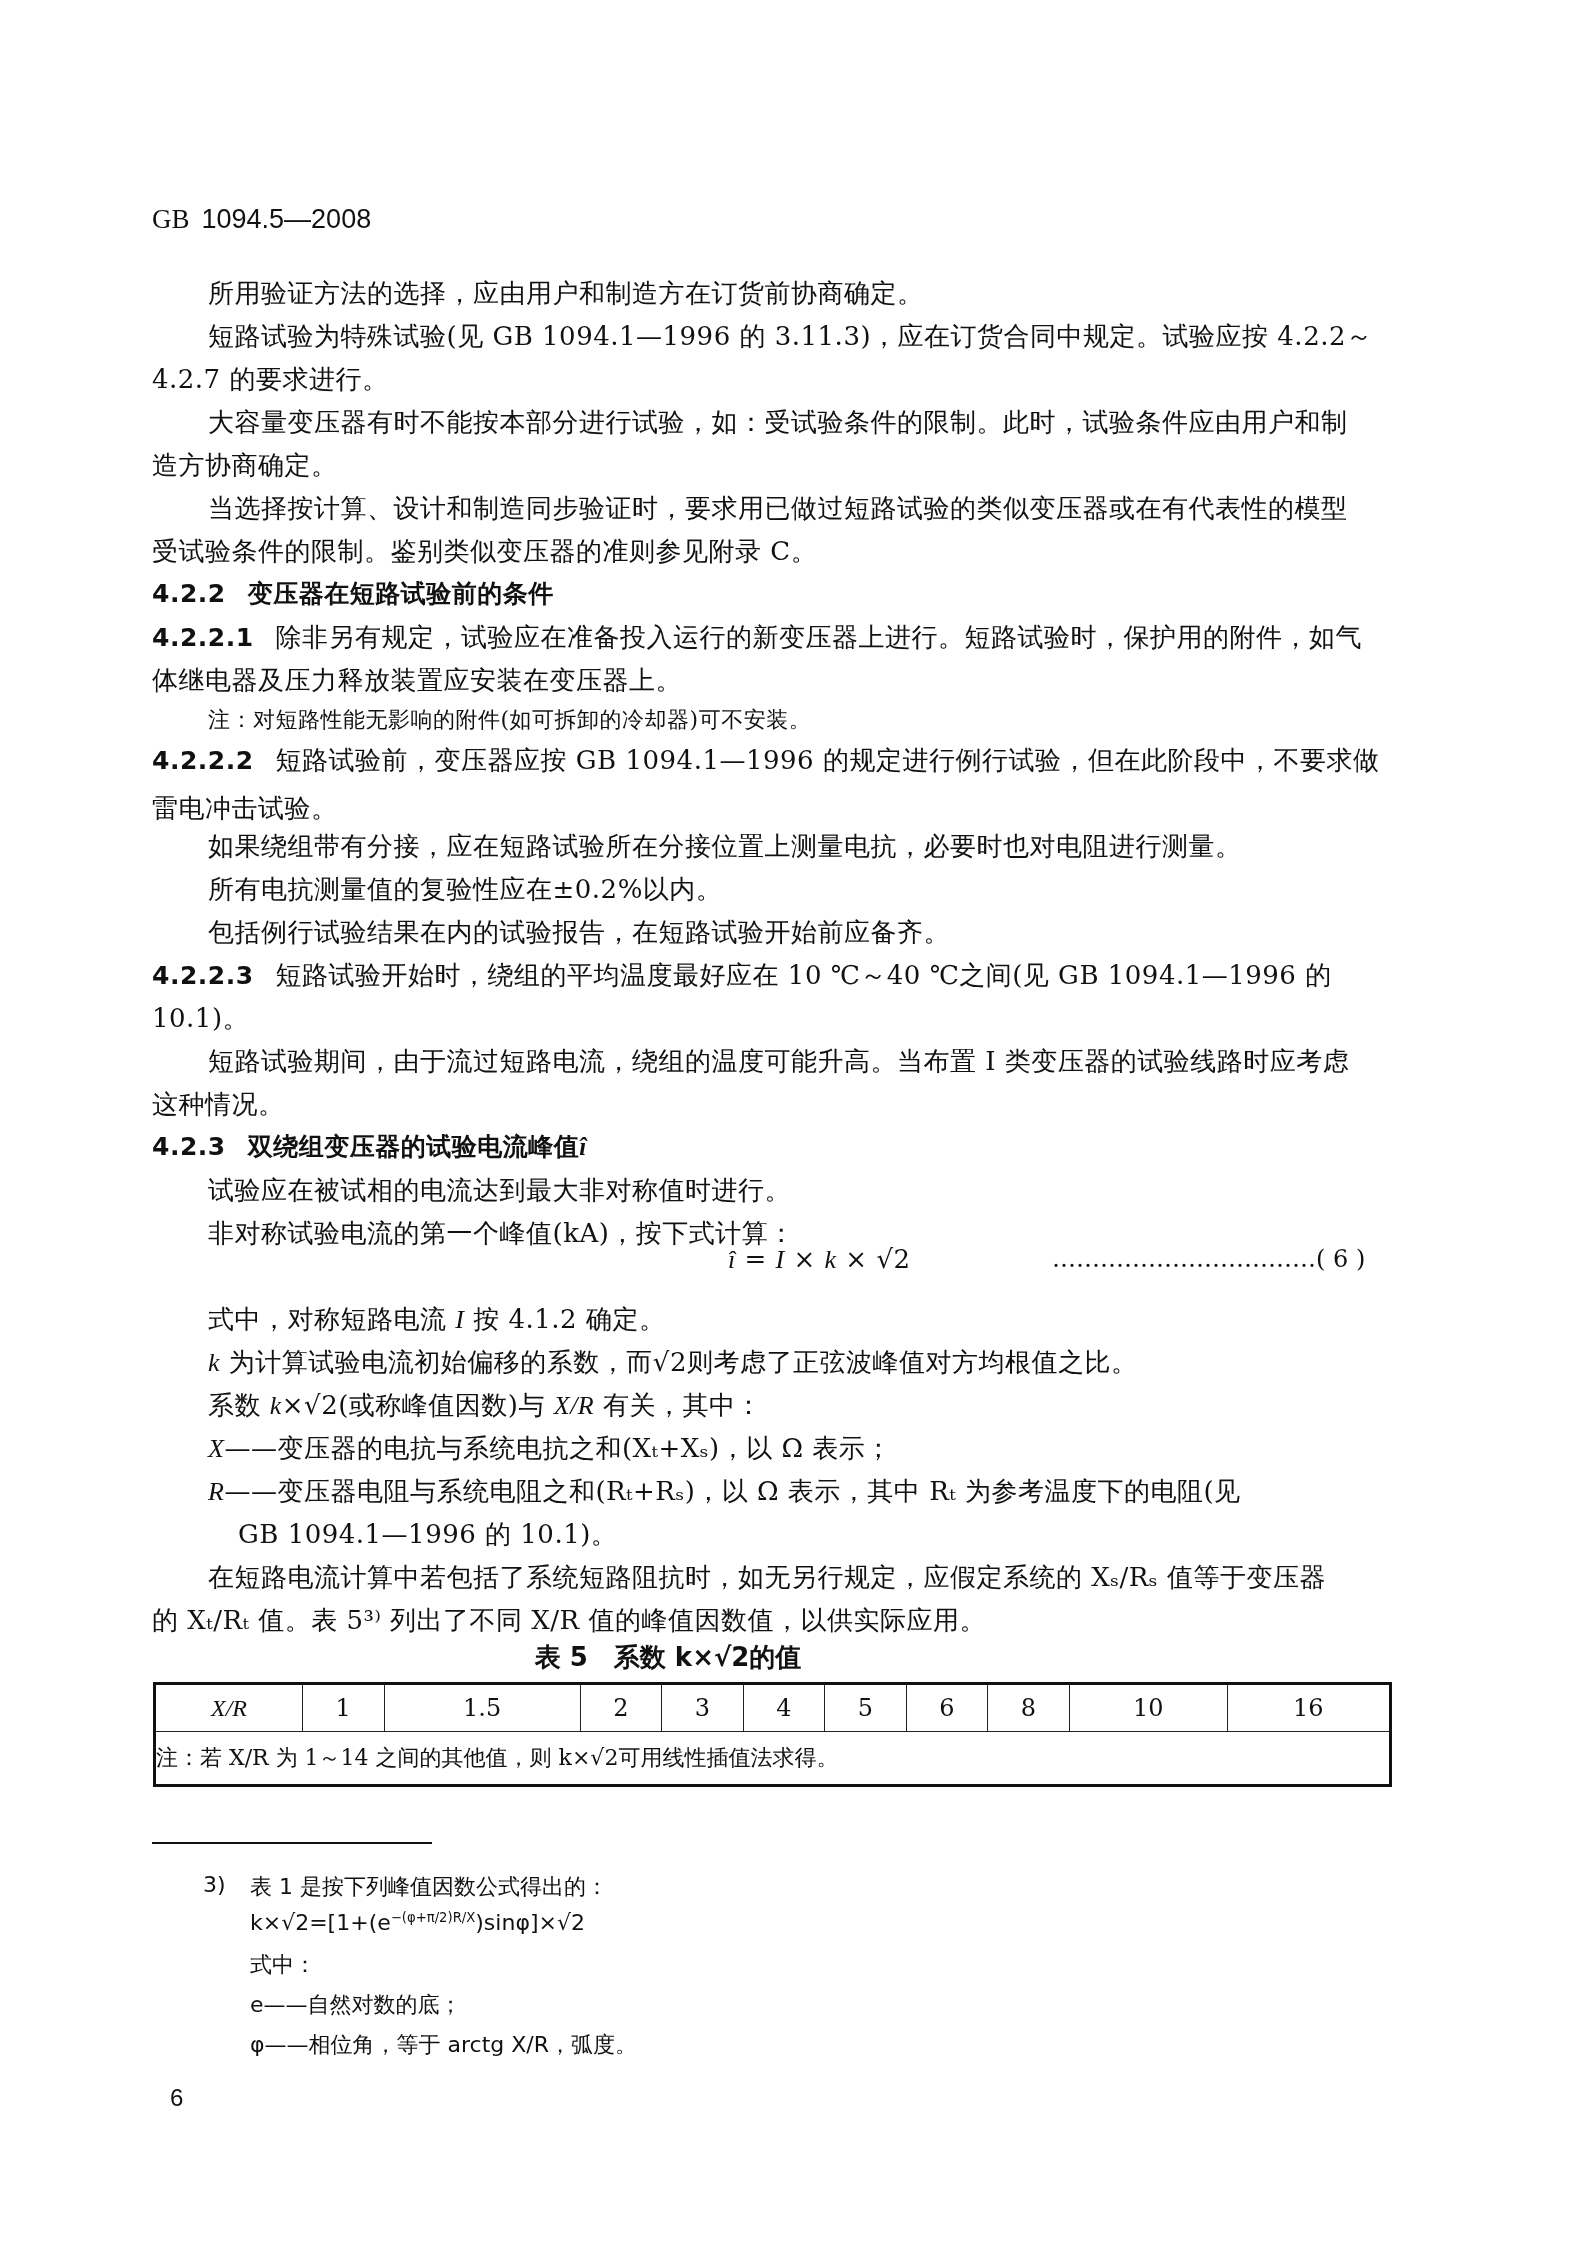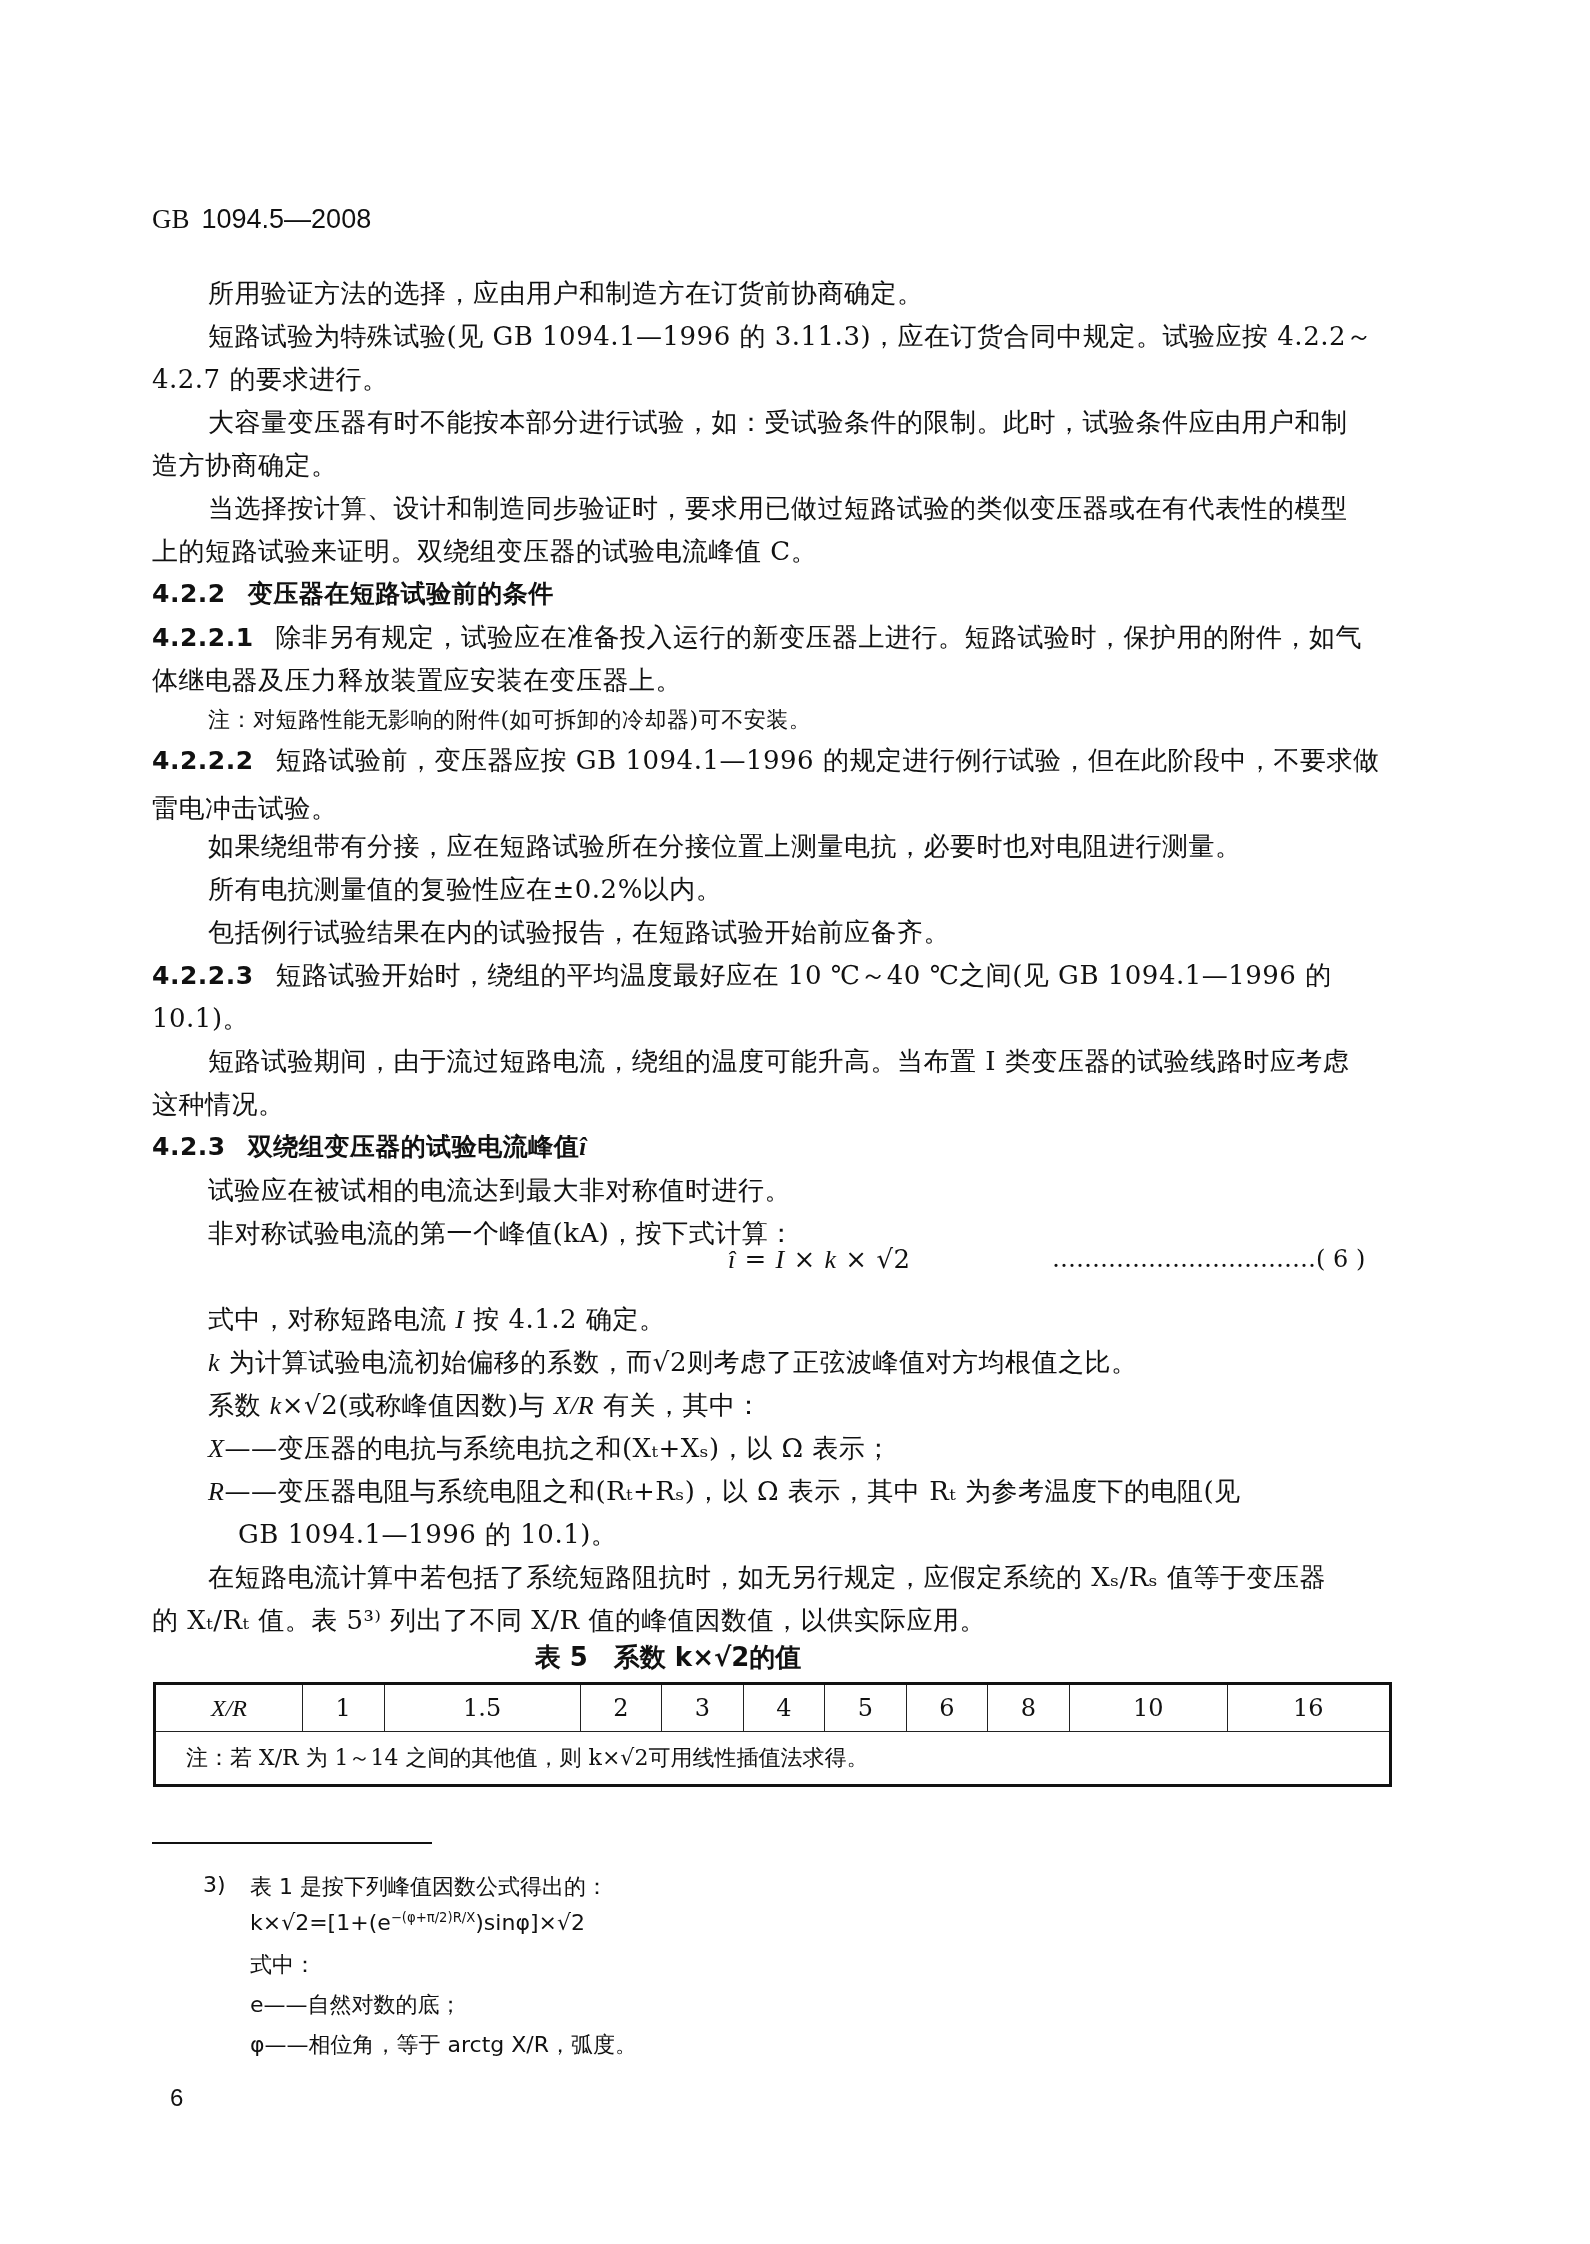--- a/index.html
+++ b/index.html
@@ -13,40 +13,40 @@
   .bold { font-weight:bold; font-family:"DejaVu Sans","Liberation Sans",sans-serif; font-size:25px; }
   .note { font-size:22px; left:208px; }
   .num { margin-right:22px; }
   i.v { font-style:italic; font-family:"Liberation Serif","DejaVu Serif",serif; }
   .eq { left:680px; font-size:26px;margin-left:48px; }
   .eqno { left:1052px; font-size:24px; letter-spacing:0; }
   .hang { left:238px; }
   .caption { left:0; width:1336px; text-align:center; top:1640px; font-size:26px; font-weight:bold; font-family:"DejaVu Sans","Liberation Sans",sans-serif; }
   table.t5 { position:absolute; left:153px; top:1682px; width:1239px; border-collapse:collapse; border:3px solid #111; font-size:24px; }
   table.t5 td { border:1.5px solid #222; text-align:center; height:46px; padding:0; }
-  table.t5 td.n { text-align:left; padding-left:30px; height:52px; font-size:22px; }
+  table.t5 td.n { text-align:left; height:52px; font-size:22px; }
   .fnrule { position:absolute; left:152px; top:1842px; width:280px; border-top:2px solid #111; }
   .fn { position:absolute; font-size:22px; white-space:nowrap; font-family:"DejaVu Sans","Liberation Sans",sans-serif; }
   .pageno { left:170px; top:2084px; font-size:24px; font-family:"Liberation Sans","DejaVu Sans",sans-serif; }
   sup { font-size:60%;text-align:center; }
 </style>
 </head>
 <body>
 
 <div class="abs hdr">
   <span class="gb">GB</span><span>1094.5—2008</span>
 </div>
 
 <div class="line ind" style="top:276px">所用验证方法的选择，应由用户和制造方在订货前协商确定。</div>
 <div class="line ind" style="top:319px">短路试验为特殊试验(见 GB 1094.1—1996 的 3.11.3)，应在订货合同中规定。试验应按 4.2.2～</div>
 <div class="line" style="top:362px">4.2.7 的要求进行。</div>
 <div class="line ind" style="top:405px">大容量变压器有时不能按本部分进行试验，如：受试验条件的限制。此时，试验条件应由用户和制</div>
 <div class="line" style="top:448px">造方协商确定。</div>
 <div class="line ind" style="top:491px">当选择按计算、设计和制造同步验证时，要求用已做过短路试验的类似变压器或在有代表性的模型</div>
-<div class="line" style="top:534px">上的短路试验来证明。双绕组变压器的试验电流峰值 C。</div>
+<div class="line" style="top:534px">受试验条件的限制。鉴别类似变压器的准则参见附录 C。</div>
 
 <div class="line bold" style="top:577px">
   <span class="num">4.2.2</span><span>变压器在短路试验前的条件</span>
 </div>
 
 <div class="line" style="top:620px">
   <span class="num bold">4.2.2.1</span><span>除非另有规定，试验应在准备投入运行的新变压器上进行。短路试验时，保护用的附件，如气</span>
 </div>
 <div class="line" style="top:663px">体继电器及压力释放装置应安装在变压器上。</div>
 <div class="line note" style="top:703px">注：对短路性能无影响的附件(如可拆卸的冷却器)可不安装。</div>

